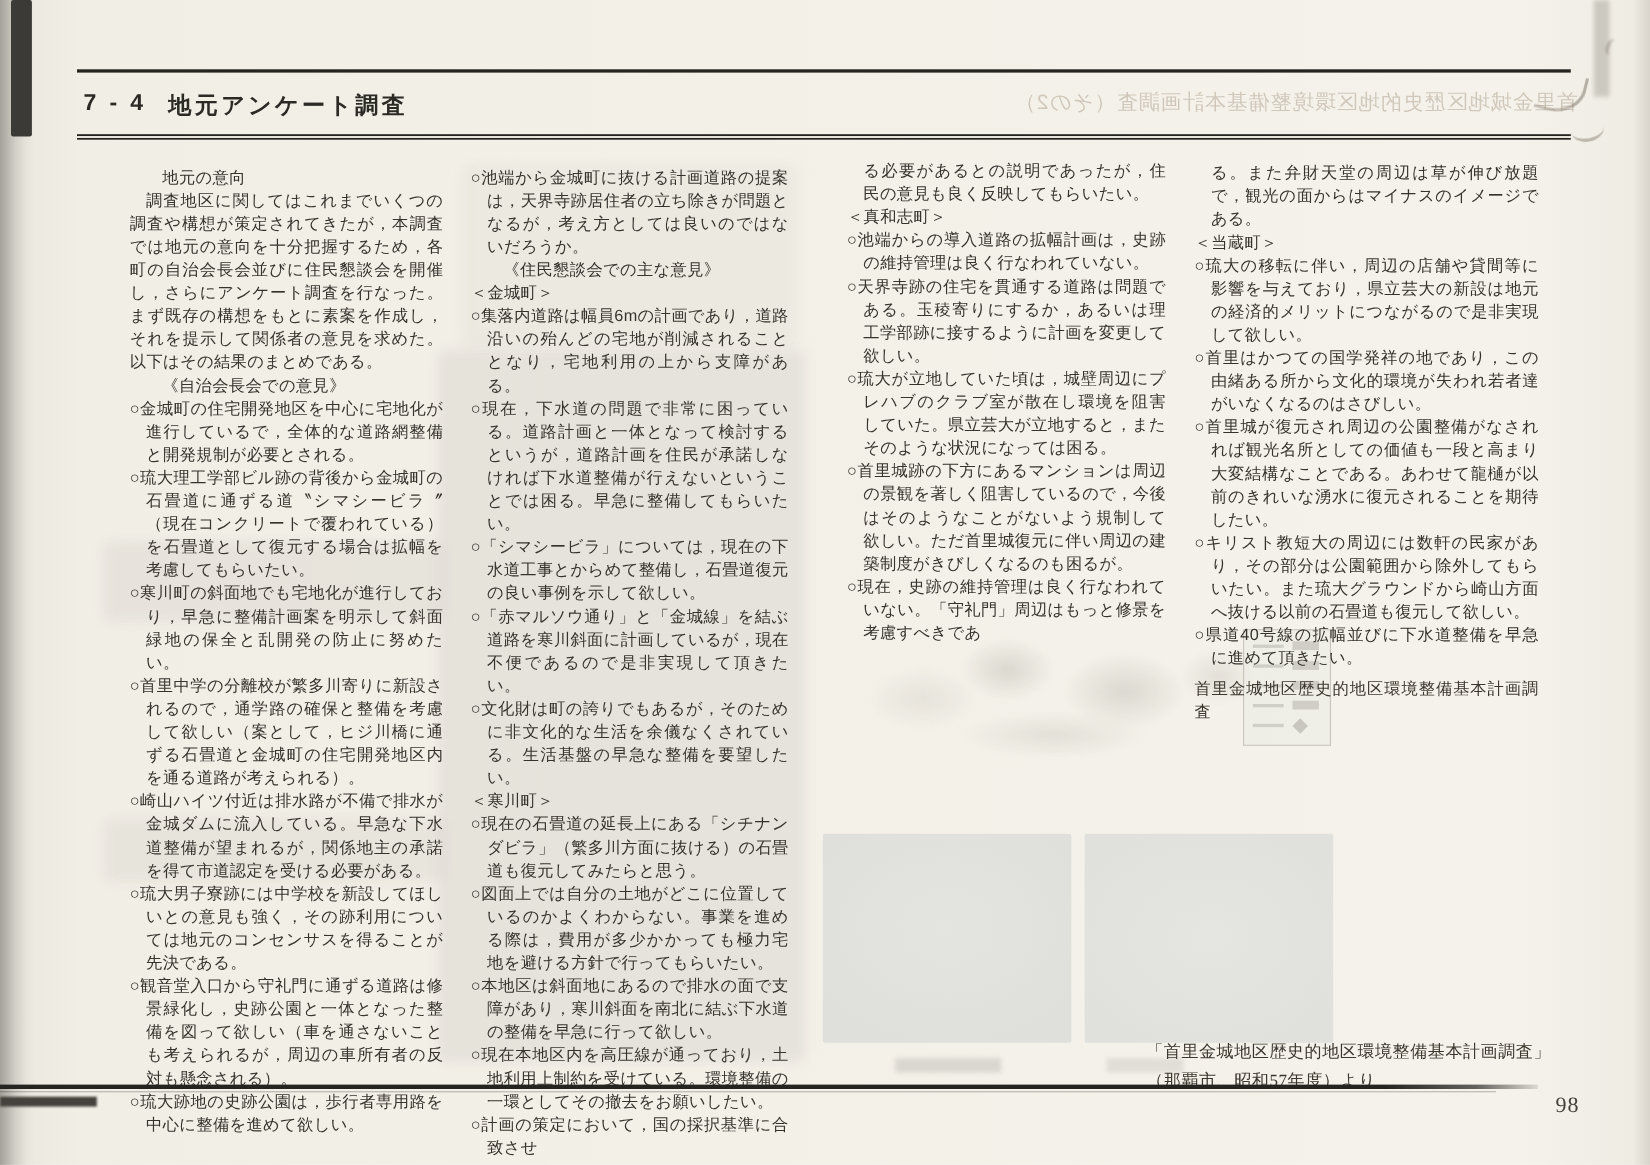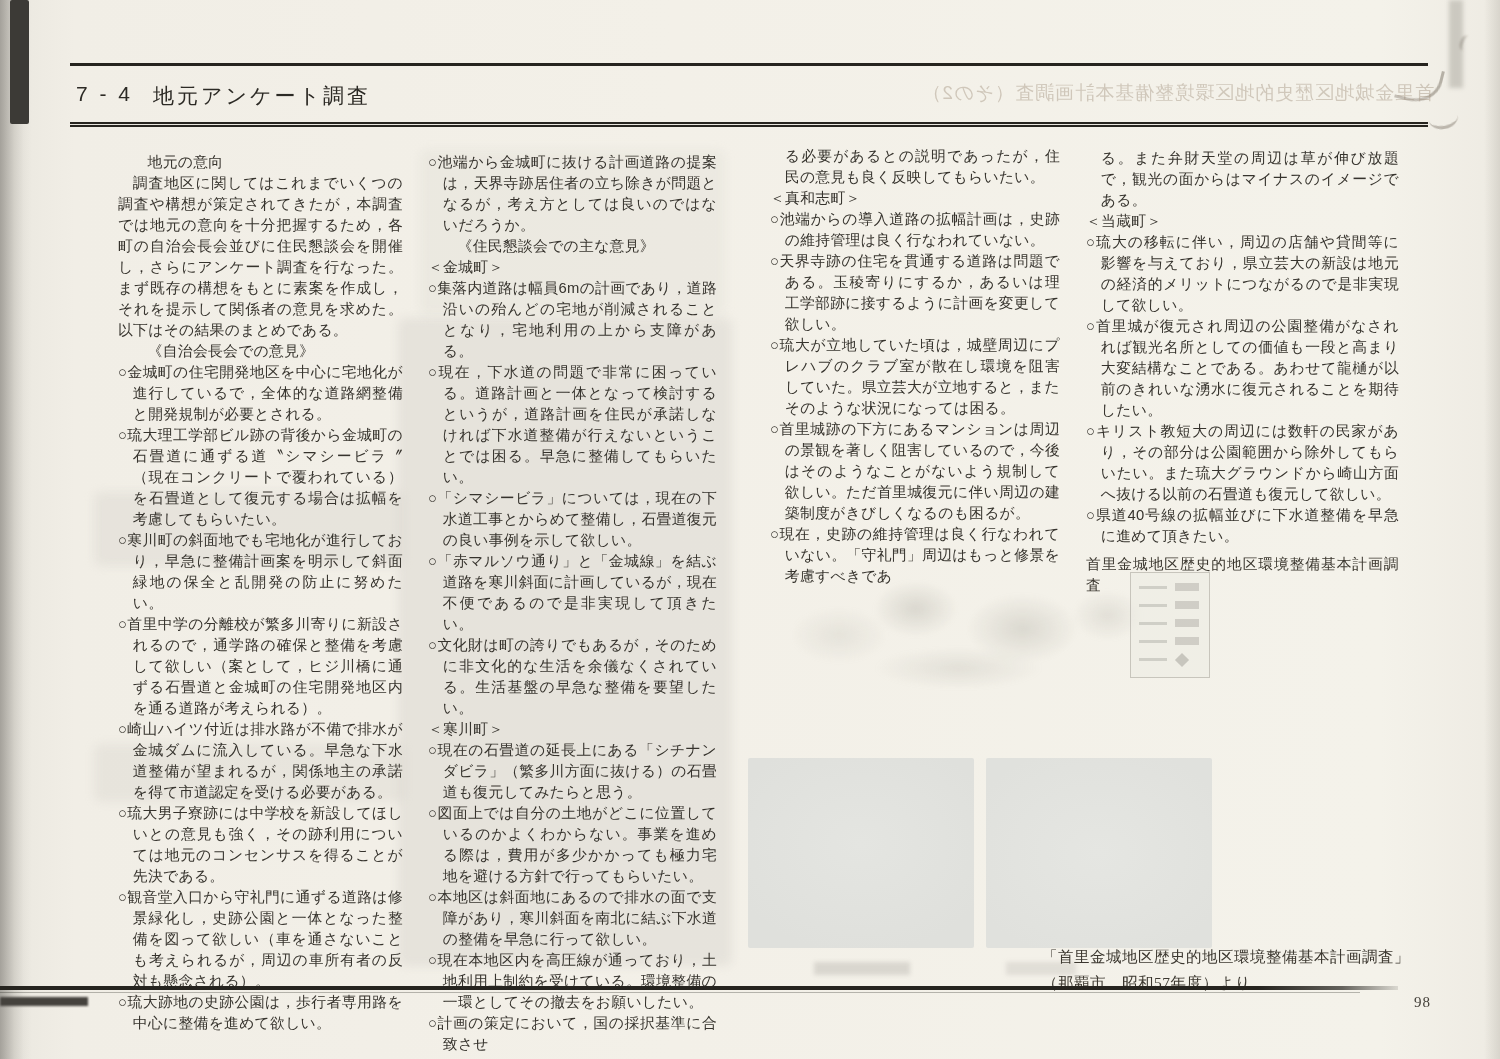--- a/index.html
+++ b/index.html
@@ -26,21 +26,21 @@
   #edge-right{right:0;top:0;width:16px;height:1059px;background:linear-gradient(270deg,rgba(150,145,135,.25),transparent);}
   #corner-top-right{left:1449px;top:0;width:14px;height:88px;background:rgba(120,115,105,.30);filter:blur(2px);}
   #scribble-1{left:1398px;top:66px;width:40px;height:34px;border-right:3px solid rgba(110,100,88,.45);
     border-bottom:3px solid rgba(110,100,88,.35);border-radius:0 0 70% 0;transform:rotate(14deg);filter:blur(.6px);}
   #scribble-2{left:1428px;top:106px;width:30px;height:20px;border-bottom:3px solid rgba(110,100,88,.4);
     border-radius:50%;transform:rotate(-10deg);filter:blur(.7px);}
   #scribble-3{left:1460px;top:36px;width:12px;height:16px;border-left:3px solid rgba(110,100,88,.35);
     border-radius:40%;transform:rotate(20deg);filter:blur(.8px);}
   
   #page-title{left:76px;top:82px;display:flex;gap:20px;font-size:21px;letter-spacing:3px;
-    color:#2c2a25;font-weight:400;white-space:nowrap;}
+    color:#2c2a25;font-weight:700;white-space:nowrap;}
   #showthrough-title{left:928px;top:80px;width:506px;font-size:19px;white-space:nowrap;
     transform:scaleX(-1);color:#9b8a76;opacity:.40;letter-spacing:1px;filter:blur(.4px);}
   
   .col{position:absolute;text-align:justify;font-size:14.8px;line-height:21px;letter-spacing:.3px;color:#36332d;}
   .col p{margin:0;}
   .col .bullet{padding-left:1em;text-indent:-1em;}
   .col .cont{padding-left:1em;}
   .col .heading{text-indent:2em;}
   .col .body{text-indent:1em;}
   .col .subheading{text-indent:2em;}
@@ -80,21 +80,21 @@
   #photo-ghost-1{left:748px;top:758px;width:226px;height:190px;border-radius:2px;
     background:radial-gradient(140px 110px at 50% 45%,#e4e5e1,#dfe0dc);}
   #photo-ghost-2{left:986px;top:758px;width:226px;height:190px;border-radius:2px;
     background:radial-gradient(140px 110px at 50% 50%,#e5e6e2,#e0e1dd);}
   #smudge-caption-1{left:814px;top:962px;width:96px;height:13px;background:rgba(160,157,148,.30);filter:blur(2px);}
   #smudge-caption-2{left:1006px;top:962px;width:70px;height:13px;background:rgba(160,157,148,.22);filter:blur(2px);}
   
   #citation{left:1042px;top:944px;font-family:"Liberation Serif","DejaVu Serif",serif;
     font-size:15.5px;line-height:26px;color:#3b372f;letter-spacing:.5px;}
   #page-number{left:1414px;top:994px;font-family:"Liberation Serif","DejaVu Serif",serif;
-    font-size:15px;color:#44403a;letter-spacing:1px;}
+    font-size:20px;color:#44403a;letter-spacing:1px;}
 </style>
 </head>
 <body>
 
 <div class="abs" id="edge-left"></div>
 <div class="abs" id="binding-bar"></div>
 <div class="abs" id="corner-bottom-left"></div>
 <div class="abs" id="edge-right"></div>
 <div class="abs" id="corner-top-right"></div>
 <div class="abs" id="scribble-1"></div>
@@ -166,20 +166,21 @@
     <p class="bullet">○池端からの導入道路の拡幅計画は，史跡の維持管理は良く行なわれていない。</p>
     <p class="bullet">○天界寺跡の住宅を貫通する道路は問題である。玉稜寄りにするか，あるいは理工学部跡に接するように計画を変更して欲しい。</p>
     <p class="bullet">○琉大が立地していた頃は，城壁周辺にプレハブのクラブ室が散在し環境を阻害していた。県立芸大が立地すると，またそのような状況になっては困る。</p>
     <p class="bullet">○首里城跡の下方にあるマンションは周辺の景観を著しく阻害しているので，今後はそのようなことがないよう規制して欲しい。ただ首里城復元に伴い周辺の建築制度がきびしくなるのも困るが。</p>
     <p class="bullet">○現在，史跡の維持管理は良く行なわれていない。「守礼門」周辺はもっと修景を考慮すべきであ</p>
   </div>
 <div class="col" id="column-4">
     <p class="cont">る。また弁財天堂の周辺は草が伸び放題で，観光の面からはマイナスのイメージである。</p>
     <p class="town">＜当蔵町＞</p>
     <p class="bullet">○琉大の移転に伴い，周辺の店舗や貸間等に影響を与えており，県立芸大の新設は地元の経済的メリットにつながるので是非実現して欲しい。</p>
+    <p class="bullet">○首里はかつての国学発祥の地であり，この由緒ある所から文化的環境が失われ若者達がいなくなるのはさびしい。</p>
     <p class="bullet">○首里城が復元され周辺の公園整備がなされれば観光名所としての価値も一段と高まり大変結構なことである。あわせて龍樋が以前のきれいな湧水に復元されることを期待したい。</p>
     <p class="bullet">○キリスト教短大の周辺には数軒の民家があり，その部分は公園範囲から除外してもらいたい。また琉大グラウンドから崎山方面へ抜ける以前の石畳道も復元して欲しい。</p>
     <p class="bullet">○県道40号線の拡幅並びに下水道整備を早急に進めて頂きたい。</p>
     <p class="source">首里金城地区歴史的地区環境整備基本計画調査</p>
   </div>
 
 <div class="abs" id="citation">
   <p style="margin:0">「首里金城地区歴史的地区環境整備基本計画調査」</p>
   <p style="margin:0">（那覇市、昭和57年度）より</p>
 </div>

